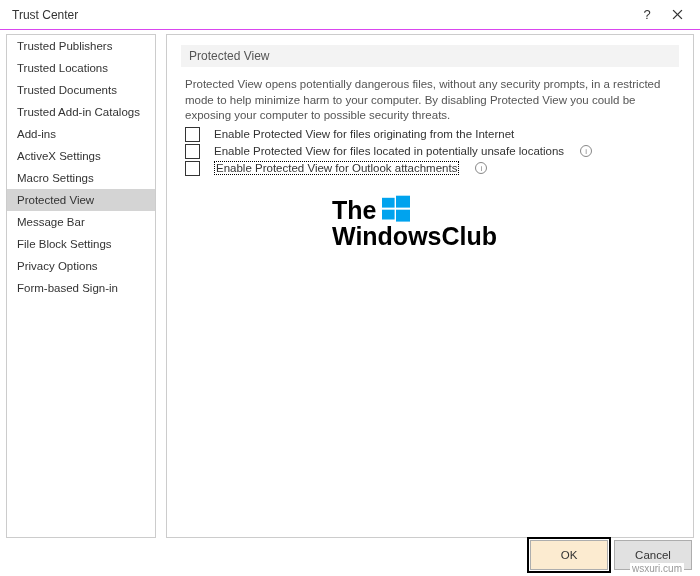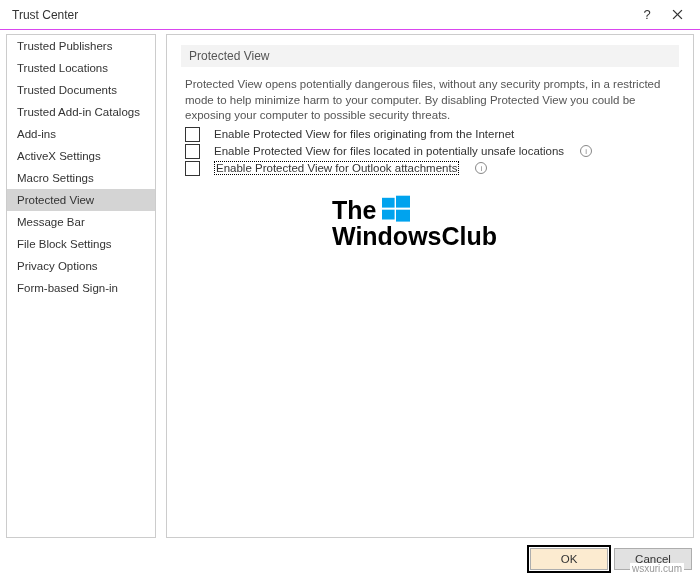--- a/index.html
+++ b/index.html
@@ -113,21 +113,21 @@
     .buttons {
       position: absolute;
       bottom: 6px;
       right: 8px;
       display: flex;
       gap: 6px;
       align-items: center;
     }
     .btn {
       width: 78px;
-      height: 22px;
+      height: 30px;
       border: 1px solid #adadad;
       background: #e1e1e1;
       font-size: 11.5px;
       color: #333;
       display: flex;
       align-items: center;
       justify-content: center;
       cursor: pointer;
     }
     .btn.primary {

